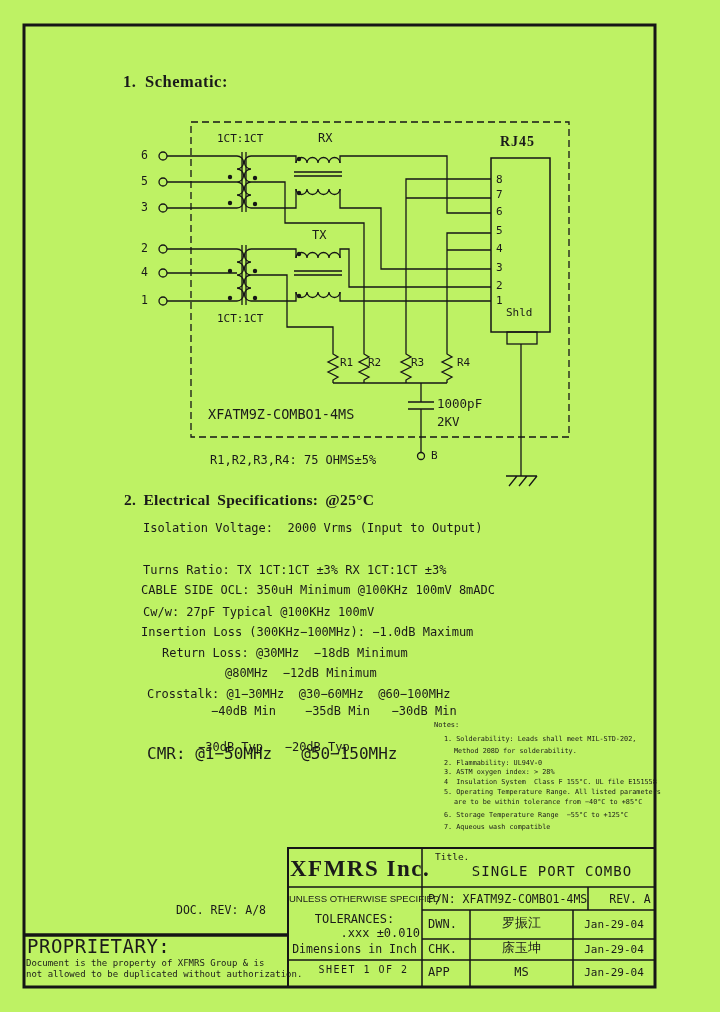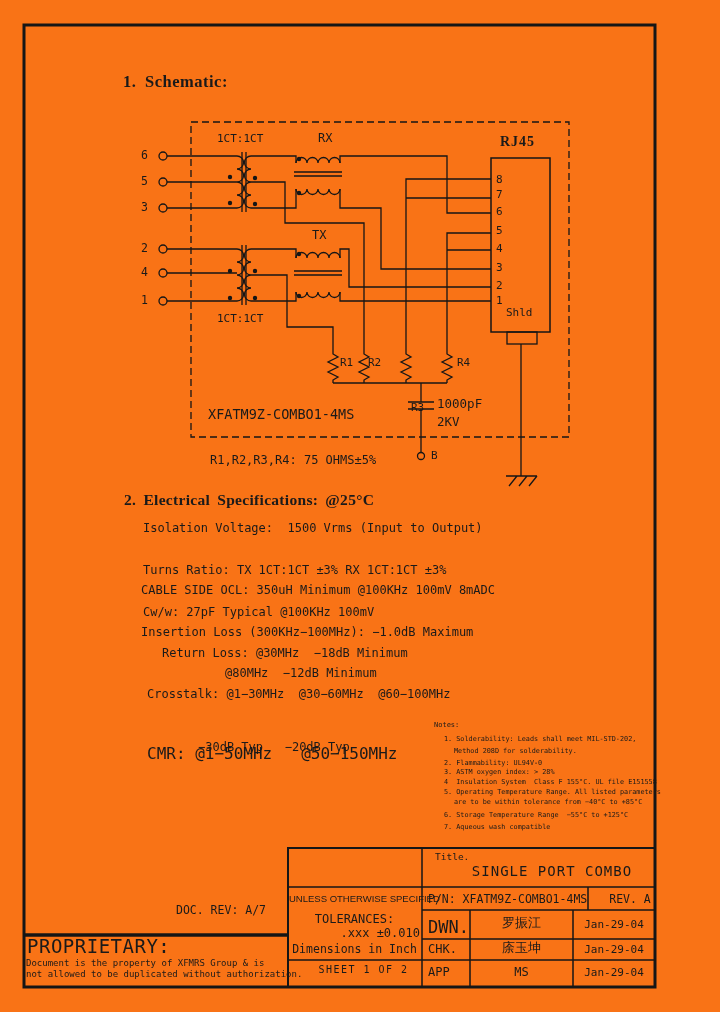--- a/index.html
+++ b/index.html
@@ -1,16 +1,16 @@
 <!DOCTYPE html>
 <html><head>
 <meta charset="utf-8">
 <style>
   html,body{margin:0;padding:0;background:#3a3a3a;}
-  #page{position:relative;width:720px;height:1012px;background:#f97316;
+  #page{position:relative;width:720px;height:1012px;background:#bef264;
         font-family:"DejaVu Sans Mono",monospace;color:#1a1a1a;overflow:hidden;}
   #linework{position:absolute;left:0;top:0;}
   .t{position:absolute;white-space:pre;line-height:1.12;}
   .serif{font-family:"Liberation Serif",serif;font-weight:bold;}
   .sans{font-family:"Liberation Sans",sans-serif;}
   .ctr{text-align:center;}
   .note{font-size:6.8px;line-height:1.0;}
 </style>
 </head>
 <body>
@@ -147,58 +147,60 @@
   <div class="t" style="left:496px;top:189px;font-size:11px;">7</div>
   <div class="t" style="left:496px;top:206px;font-size:11px;">6</div>
   <div class="t" style="left:496px;top:225px;font-size:11px;">5</div>
   <div class="t" style="left:496px;top:243px;font-size:11px;">4</div>
   <div class="t" style="left:496px;top:262px;font-size:11px;">3</div>
   <div class="t" style="left:496px;top:280px;font-size:11px;">2</div>
   <div class="t" style="left:496px;top:295px;font-size:11px;">1</div>
 
   <div class="t" style="left:340px;top:357px;font-size:11px;">R1</div>
   <div class="t" style="left:368px;top:357px;font-size:11px;">R2</div>
-  <div class="t" style="left:411px;top:357px;font-size:11px;margin-top:45px;">R3</div>
+  <div class="t" style="left:411px;top:357px;font-size:11px;">R3</div>
   <div class="t" style="left:457px;top:357px;font-size:11px;">R4</div>
 
-  <div class="t" style="left:143px;top:522px;font-size:12px;">Isolation Voltage:  1500 Vrms (Input to Output)</div>
+  <div class="t" style="left:143px;top:522px;font-size:12px;">Isolation Voltage:  2000 Vrms (Input to Output)</div>
   <div class="t" style="left:143px;top:564px;font-size:12px;">Turns Ratio: TX 1CT:1CT ±3% RX 1CT:1CT ±3%</div>
   <div class="t" style="left:141px;top:584px;font-size:12px;">CABLE SIDE OCL: 350uH Minimum @100KHz 100mV 8mADC</div>
   <div class="t" style="left:143px;top:606px;font-size:12px;">Cw/w: 27pF Typical @100KHz 100mV</div>
   <div class="t" style="left:141px;top:626px;font-size:12px;">Insertion Loss (300KHz−100MHz): −1.0dB Maximum</div>
   <div class="t" style="left:143px;top:647px;font-size:12px;margin-left:19px;">Return Loss: @30MHz  −18dB Minimum</div>
   <div class="t" style="left:225px;top:667px;font-size:12px;">@80MHz  −12dB Minimum</div>
   <div class="t" style="left:147px;top:688px;font-size:12px;">Crosstalk: @1−30MHz  @30−60MHz  @60−100MHz</div>
+  <div class="t" style="left:211px;top:705px;font-size:12px;">−40dB Min    −35dB Min   −30dB Min</div>
   <div class="t" style="left:147px;top:723px;font-size:16px;margin-top:22px;">CMR: @1−50MHz   @50−150MHz</div>
   <div class="t" style="left:198px;top:741px;font-size:12px;">−30dB Typ   −20dB Typ</div>
 
   <div class="t" style="left:434px;top:722px;font-size:7px;">Notes:</div>
   <div class="t note" style="left:444px;top:736px;">1. Solderability: Leads shall meet MIL-STD-202,</div>
   <div class="t note" style="left:454px;top:748px;">Method 208D for solderability.</div>
   <div class="t note" style="left:444px;top:760px;">2. Flammability: UL94V-0</div>
   <div class="t note" style="left:444px;top:769px;">3. ASTM oxygen index: &gt; 28%</div>
   <div class="t note" style="left:444px;top:779px;">4  Insulation System  Class F 155°C. UL file E151558</div>
   <div class="t note" style="left:444px;top:789px;">5. Operating Temperature Range. All listed parameters</div>
   <div class="t note" style="left:454px;top:799px;">are to be within tolerance from −40°C to +85°C</div>
   <div class="t note" style="left:444px;top:812px;">6. Storage Temperature Range  −55°C to +125°C</div>
   <div class="t note" style="left:444px;top:824px;">7. Aqueous wash compatible</div>
 
-  <div class="t" style="left:176px;top:904px;font-size:11.5px;">DOC. REV: A/7</div>
-
+  <div class="t" style="left:176px;top:904px;font-size:11.5px;">DOC. REV: A/8</div>
+
+  <div class="t serif ctr" style="left:290px;top:856px;width:130px;font-size:23px;letter-spacing:1.5px;">XFMRS Inc.</div>
   <div class="t" style="left:427px;top:852px;font-size:9.5px;margin-left:8px;">Title.</div>
   <div class="t ctr" style="left:452px;top:864px;width:200px;font-size:14px;letter-spacing:1px;">SINGLE PORT COMBO</div>
   <div class="t sans ctr" style="left:289px;top:894px;width:131px;font-size:9.5px;">UNLESS OTHERWISE SPECIFIED</div>
   <div class="t ctr" style="left:289px;top:913px;width:131px;font-size:12px;">TOLERANCES:</div>
   <div class="t ctr" style="left:289px;top:927px;width:131px;font-size:12px;text-align:right;">.xxx ±0.010</div>
   <div class="t ctr" style="left:289px;top:943px;width:131px;font-size:11.5px;">Dimensions in Inch</div>
   <div class="t ctr" style="left:289px;top:964px;width:149px;font-size:10px;letter-spacing:1.5px;">SHEET 1 OF 2</div>
   <div class="t" style="left:428px;top:893px;font-size:11.5px;">P/N: XFATM9Z-COMBO1-4MS</div>
   <div class="t ctr" style="left:588px;top:893px;width:84px;font-size:11.5px;">REV. A</div>
 
-  <div class="t" style="left:428px;top:918px;font-size:17px;">DWN.</div>
+  <div class="t" style="left:428px;top:918px;font-size:12px;">DWN.</div>
   <div class="t ctr" style="left:470px;top:916px;width:103px;font-size:13px;">罗振江</div>
   <div class="t ctr" style="left:573px;top:919px;width:82px;font-size:11px;">Jan-29-04</div>
 
   <div class="t" style="left:428px;top:943px;font-size:12px;">CHK.</div>
   <div class="t ctr" style="left:470px;top:941px;width:103px;font-size:13px;">庩玉坤</div>
   <div class="t ctr" style="left:573px;top:944px;width:82px;font-size:11px;">Jan-29-04</div>
 
   <div class="t" style="left:428px;top:966px;font-size:12px;">APP</div>
   <div class="t ctr" style="left:470px;top:966px;width:103px;font-size:12px;">MS</div>
   <div class="t ctr" style="left:573px;top:967px;width:82px;font-size:11px;">Jan-29-04</div>

